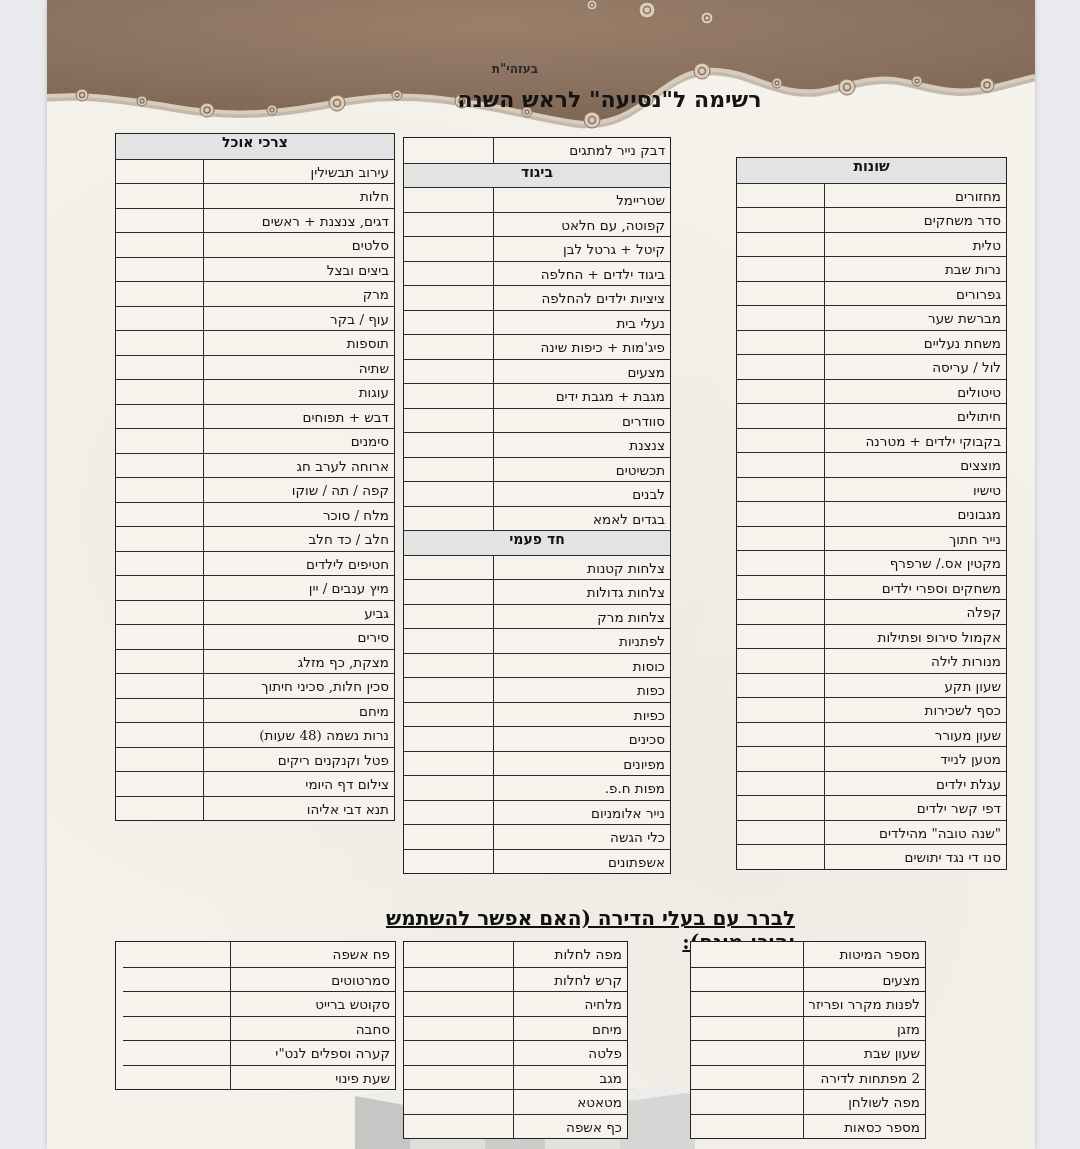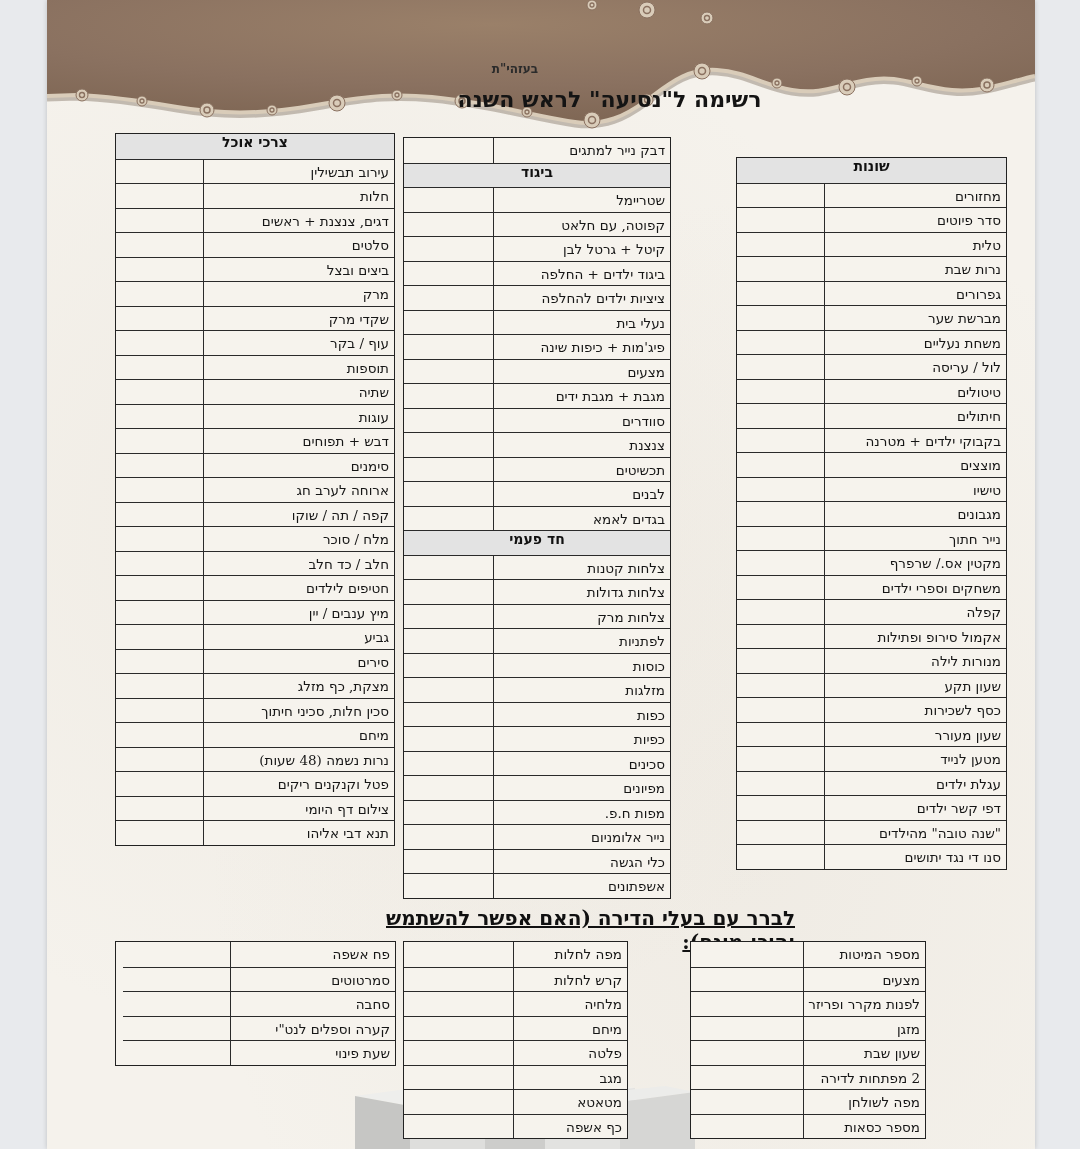--- a/index.html
+++ b/index.html
@@ -218,24 +218,20 @@
       <div class="trow irow">
         <div class="cb"></div>
         <div class="lbl">ביצים ובצל</div>
       </div>
       <div class="trow irow">
         <div class="cb"></div>
         <div class="lbl">מרק</div>
       </div>
       <div class="trow irow">
         <div class="cb"></div>
-        <div class="lbl">שקדי מרק</div>
-      </div>
-      <div class="trow irow">
-        <div class="cb"></div>
         <div class="lbl">עוף / בקר</div>
       </div>
       <div class="trow irow">
         <div class="cb"></div>
         <div class="lbl">תוספות</div>
       </div>
       <div class="trow irow">
         <div class="cb"></div>
         <div class="lbl">שתיה</div>
       </div>
@@ -391,24 +387,20 @@
         <div class="cb"></div>
         <div class="lbl">צלחות מרק</div>
       </div>
       <div class="trow irow">
         <div class="cb"></div>
         <div class="lbl">לפתניות</div>
       </div>
       <div class="trow irow">
         <div class="cb"></div>
         <div class="lbl">כוסות</div>
-      </div>
-      <div class="trow irow">
-        <div class="cb"></div>
-        <div class="lbl">מזלגות</div>
       </div>
       <div class="trow irow">
         <div class="cb"></div>
         <div class="lbl">כפות</div>
       </div>
       <div class="trow irow">
         <div class="cb"></div>
         <div class="lbl">כפיות</div>
       </div>
       <div class="trow irow">
@@ -439,21 +431,21 @@
   <div class="tbl" id="tbl-misc">
       <div class="trow hrow">
         <span>שונות</span>
       </div>
       <div class="trow irow">
         <div class="cb"></div>
         <div class="lbl">מחזורים</div>
       </div>
       <div class="trow irow">
         <div class="cb"></div>
-        <div class="lbl">סדר פיוטים</div>
+        <div class="lbl">סדר משחקים</div>
       </div>
       <div class="trow irow">
         <div class="cb"></div>
         <div class="lbl">טלית</div>
       </div>
       <div class="trow irow">
         <div class="cb"></div>
         <div class="lbl">נרות שבת</div>
       </div>
       <div class="trow irow">
@@ -557,20 +549,24 @@
   <div class="landlord-heading">לברר עם בעלי הדירה (האם אפשר להשתמש והיכן מונח):</div>
 
   <div class="tbl" id="tbl-l-left">
       <div class="trow irow">
         <div class="cb"></div>
         <div class="lbl">פח אשפה</div>
       </div>
       <div class="trow irow">
         <div class="cb"></div>
         <div class="lbl">סמרטוטים</div>
+      </div>
+      <div class="trow irow">
+        <div class="cb"></div>
+        <div class="lbl">סקוטש ברייט</div>
       </div>
       <div class="trow irow">
         <div class="cb"></div>
         <div class="lbl">סחבה</div>
       </div>
       <div class="trow irow">
         <div class="cb"></div>
         <div class="lbl">קערה וספלים לנט"י</div>
       </div>
       <div class="trow irow">

